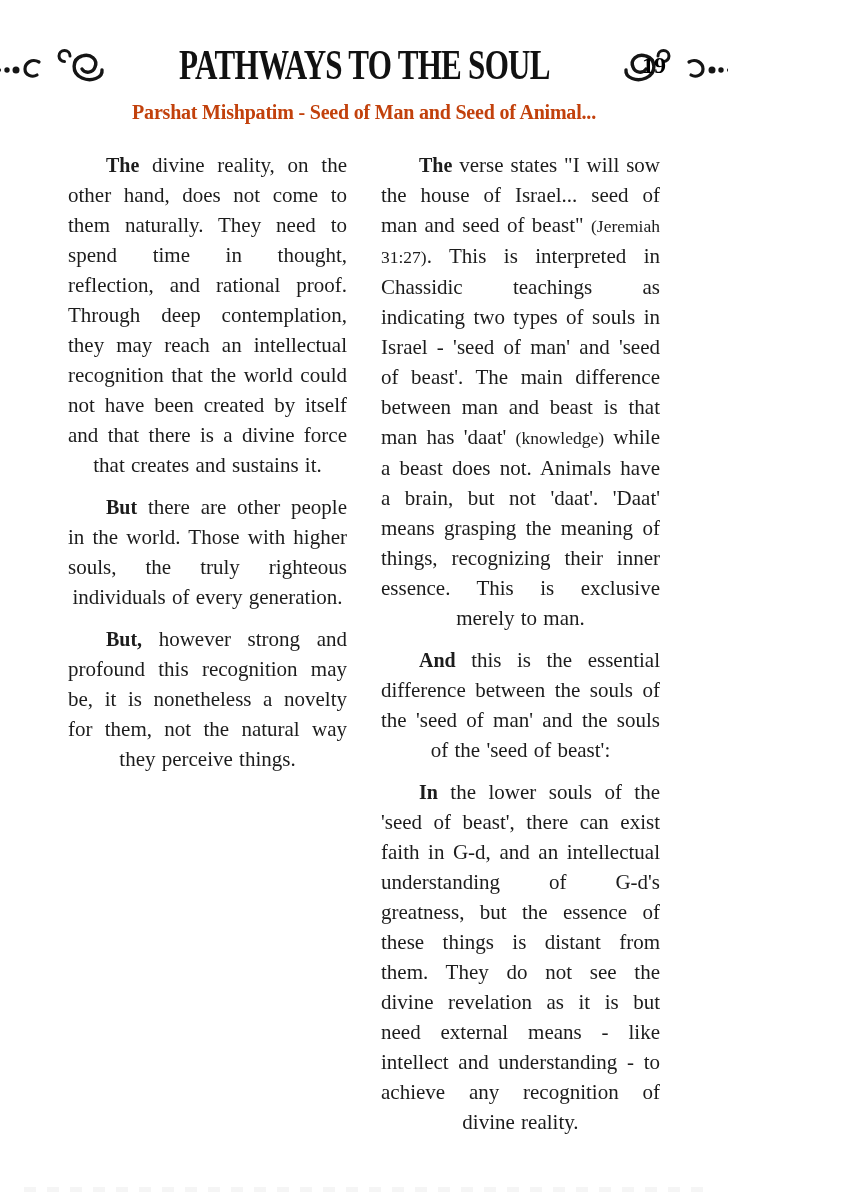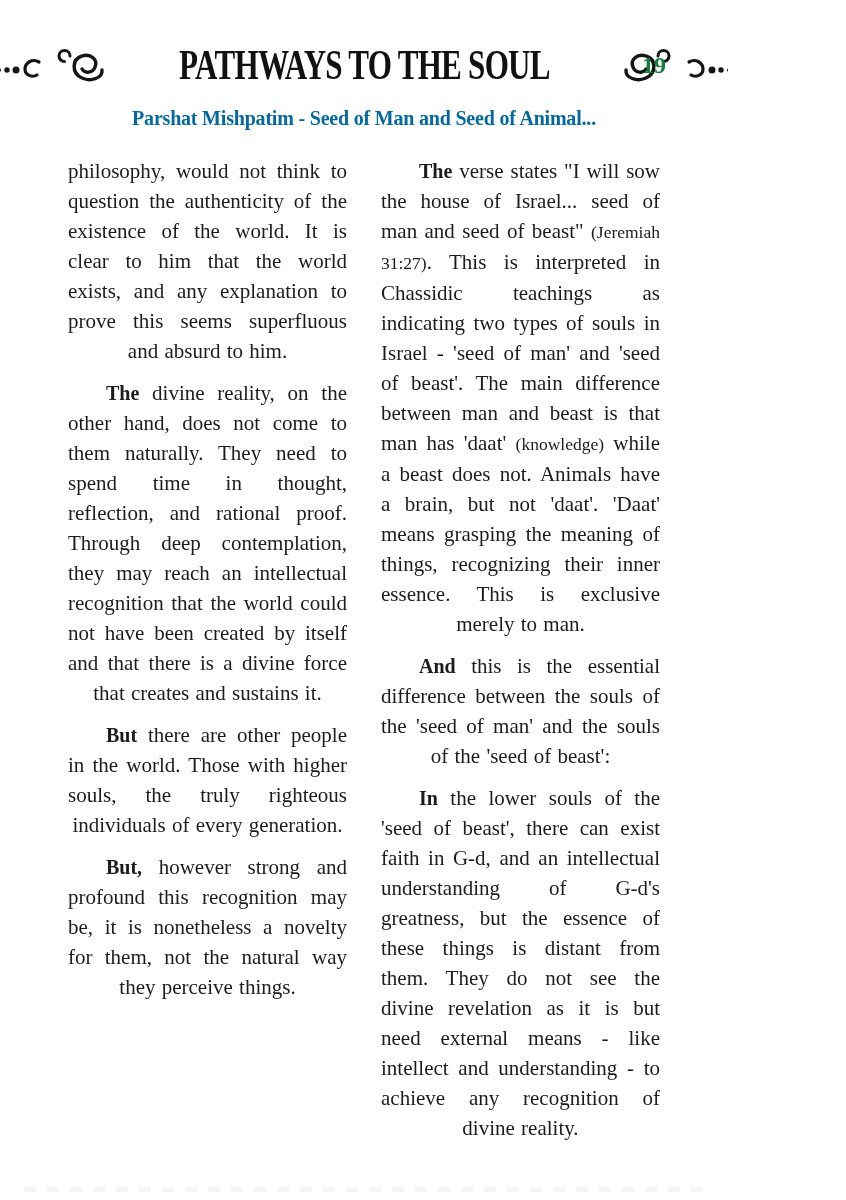--- a/index.html
+++ b/index.html
@@ -21,25 +21,25 @@
     font-weight:bold;font-size:42px;line-height:44px;color:#111;
     letter-spacing:-1px;
     transform:scaleX(0.74);transform-origin:center;
     white-space:nowrap;
   }
   .ornament{flex:0 0 auto;height:36px;width:112px;}
   .ornament svg{display:block;height:36px;width:112px;}
   .ornament.right svg{transform:scaleX(-1);}
   .page-number{
     position:absolute;top:52px;right:62px;
-    font-weight:bold;font-size:24px;color:#15803d;
+    font-weight:bold;font-size:24px;color:#000000;
   }
   .subtitle{
-    margin-top:19px;
-    font-weight:bold;font-size:20px;color:#0369a1;
+    margin-top:13px;
+    font-weight:bold;font-size:20px;color:#c2410c;
     letter-spacing:-0.2px;
   }
   
   .content{
     display:flex;gap:34px;
     padding:0 68px;
     margin-top:26px;
   }
   .col{flex:1 1 0;min-width:0;}
   .para{
@@ -89,21 +89,20 @@
           <path d="M108 23 c1 8 -11 12 -20 8 c-11 -5 -10 -19 0 -22 c9 -3 16 4 13 11 c-2 6 -10 7 -13 2" stroke="#151515" stroke-width="3.4" stroke-linecap="round"></path>
         </svg>
       </span>
     </div>
     <span class="page-number">19</span>
     <div class="subtitle">Parshat Mishpatim - Seed of Man and Seed of Animal...</div>
   </div>
 
   <div class="content">
     <div class="col">
-        <p class="para noindent"><span class="normal">philosophy, would not think to question the authenticity of the existence of the world. It is clear to him that the world exists, and any explanation to prove this seems superfluous and absurd to him.</span></p>
         <p class="para"><span class="lead">The</span><span class="normal"> divine reality, on the other hand, does not come to them naturally. They need to spend time in thought, reflection, and rational proof. Through deep contemplation, they may reach an intellectual recognition that the world could not have been created by itself and that there is a divine force that creates and sustains it.</span></p>
         <p class="para"><span class="lead">But</span><span class="normal"> there are other people in the world. Those with higher souls, the truly righteous individuals of every generation.</span></p>
         <p class="para"><span class="lead">But,</span><span class="normal"> however strong and profound this recognition may be, it is nonetheless a novelty for them, not the natural way they perceive things.</span></p>
       </div>
     <div class="col">
         <p class="para"><span class="lead">The</span><span class="normal"> verse states "I will sow the house of Israel... seed of man and seed of beast" </span><span class="small">(Jeremiah 31:27)</span><span class="normal">. This is interpreted in Chassidic teachings as indicating two types of souls in Israel - 'seed of man' and 'seed of beast'. The main difference between man and beast is that man has 'daat' </span><span class="small">(knowledge)</span><span class="normal"> while a beast does not. Animals have a brain, but not 'daat'. 'Daat' means grasping the meaning of things, recognizing their inner essence. This is exclusive merely to man.</span></p>
         <p class="para"><span class="lead">And</span><span class="normal"> this is the essential difference between the souls of the 'seed of man' and the souls of the 'seed of beast':</span></p>
         <p class="para"><span class="lead">In</span><span class="normal"> the lower souls of the 'seed of beast', there can exist faith in G-d, and an intellectual understanding of G-d's greatness, but the essence of these things is distant from them. They do not see the divine revelation as it is but need external means - like intellect and understanding - to achieve any recognition of divine reality.</span></p>
       </div>
   </div>

